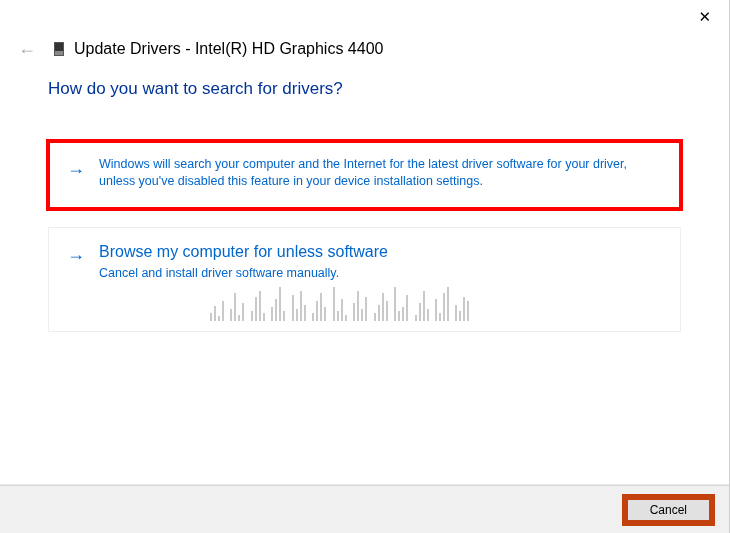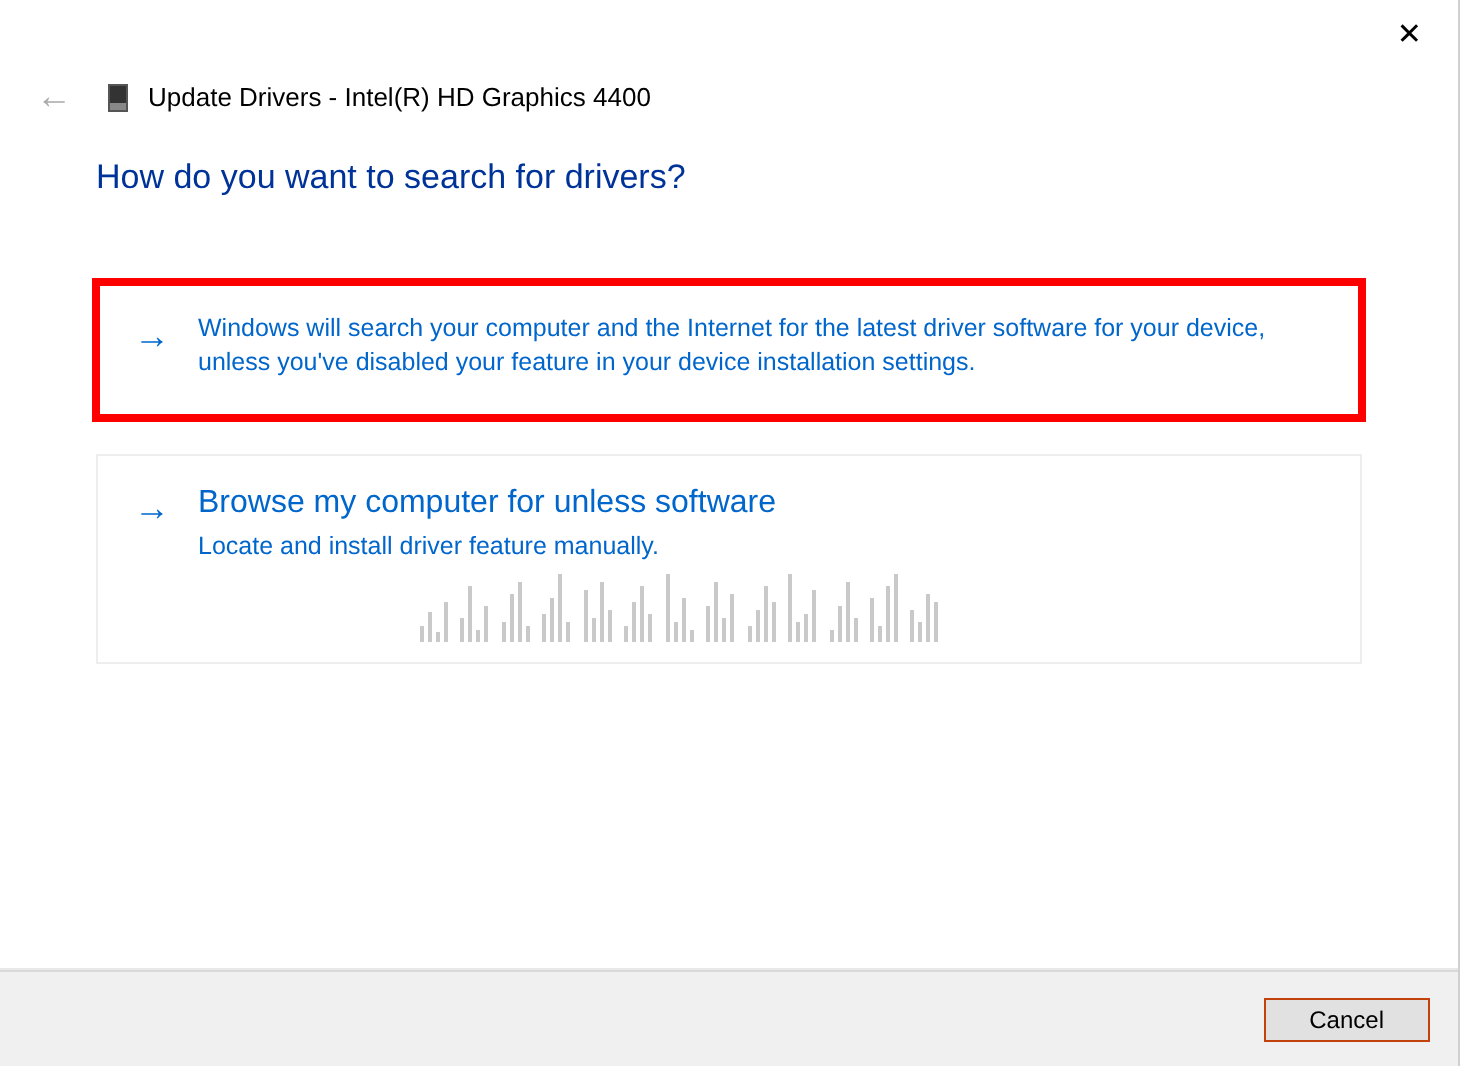--- a/index.html
+++ b/index.html
@@ -38,21 +38,21 @@
       cursor: default;
     }
     .device-icon {
       width: 10px;
       height: 14px;
       background: linear-gradient(to bottom, #333 0%, #333 70%, #888 70%, #888 100%);
       border: 1px solid #555;
       display: inline-block;
     }
     .window-title {
-      font-size: 13px;
+      font-size: 16px;
       color: #000;
       font-weight: 400;
     }
     .main-content {
       padding: 20px 48px 0 48px;
     }
     .main-question {
       color: #003399;
       font-size: 17px;
       font-weight: 400;
@@ -122,21 +122,21 @@
       height: 48px;
       background: #f0f0f0;
       border-top: 1px solid #d9d9d9;
       display: flex;
       align-items: center;
       justify-content: flex-end;
       padding-right: 14px;
     }
     .cancel-btn {
       background: #e1e1e1;
-      border: 1px solid #c2410c;
+      border: 6px solid #c2410c;
       padding: 3px 22px;
       font-size: 12px;
       font-family: inherit;
       cursor: pointer;
     }
     .divider {
       position: absolute;
       bottom: 48px;
       left: 0;
       right: 0;
@@ -154,29 +154,29 @@
   <span class="device-icon"></span>
   <span class="window-title">Update Drivers - Intel(R) HD Graphics 4400</span>
 </div>
 
 <div class="main-content">
   <h1 class="main-question">How do you want to search for drivers?</h1>
 
   <div class="option highlighted">
     <span class="option-arrow">→</span>
     <div class="option-text">
-      <div class="option-desc">Windows will search your computer and the Internet for the latest driver software for your device, unless you've disabled your feature in your device installation settings.</div>
+      <div class="option-desc">Windows will search your computer and the Internet for the latest driver software for your driver, unless you've disabled this feature in your device installation settings.</div>
     </div>
   </div>
 
   <div class="option option-second">
     <span class="option-arrow">→</span>
     <div class="option-text">
       <div class="option-title">Browse my computer for unless software</div>
-      <div class="option-desc">Locate and install driver feature manually.</div>
+      <div class="option-desc">Cancel and install driver software manually.</div>
     </div>
     <div class="artifact">
       <span style="height:8px"></span><span style="height:15px"></span><span style="height:5px"></span><span style="height:20px"></span>
       <span style="height:12px"></span><span style="height:28px"></span><span style="height:6px"></span><span style="height:18px"></span>
       <span style="height:10px"></span><span style="height:24px"></span><span style="height:30px"></span><span style="height:8px"></span>
       <span style="height:14px"></span><span style="height:22px"></span><span style="height:34px"></span><span style="height:10px"></span>
       <span style="height:26px"></span><span style="height:12px"></span><span style="height:30px"></span><span style="height:16px"></span>
       <span style="height:8px"></span><span style="height:20px"></span><span style="height:28px"></span><span style="height:14px"></span>
       <span style="height:34px"></span><span style="height:10px"></span><span style="height:22px"></span><span style="height:6px"></span>
       <span style="height:18px"></span><span style="height:30px"></span><span style="height:12px"></span><span style="height:24px"></span>

